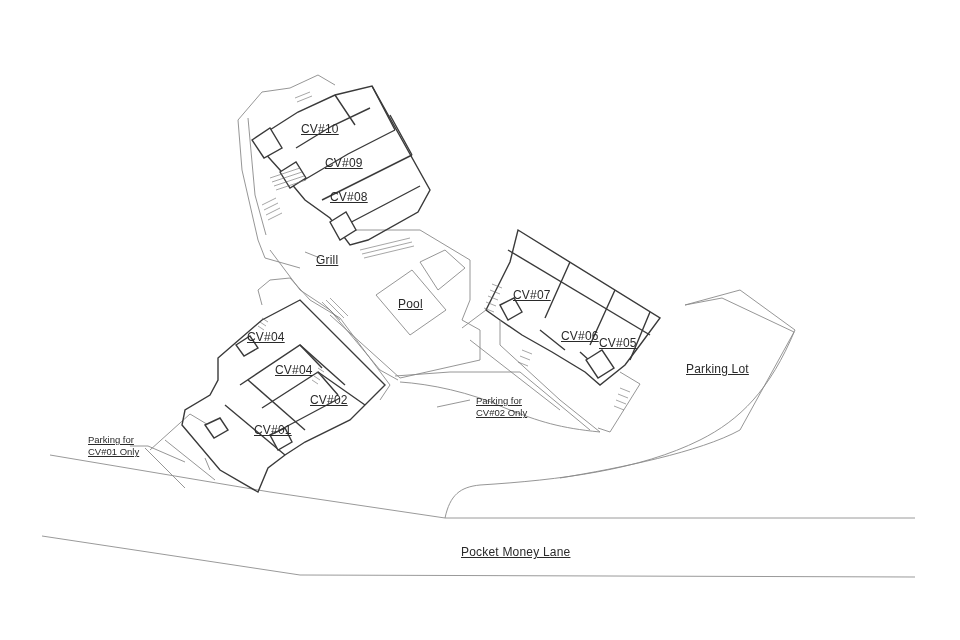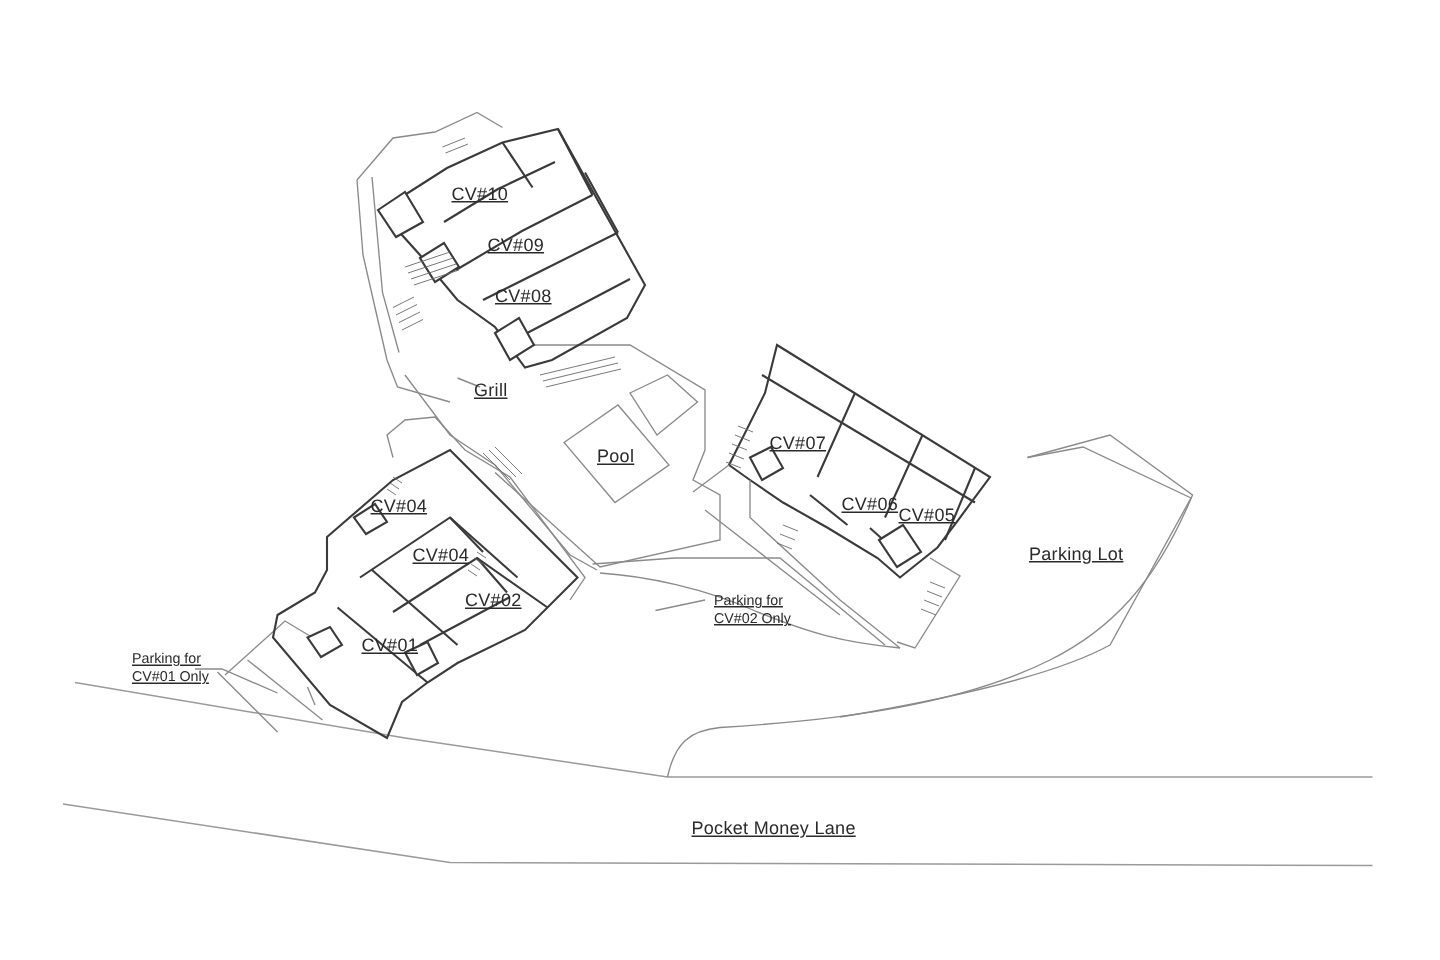--- a/index.html
+++ b/index.html
@@ -111,21 +111,21 @@
 
 <div class="lbl" style="left:301px;top:123px;">CV#10</div>
 <div class="lbl" style="left:325px;top:157px;text-align:center;">CV#09</div>
 <div class="lbl" style="left:330px;top:191px;">CV#08</div>
 <div class="lbl" style="left:513px;top:289px;">CV#07</div>
 <div class="lbl" style="left:561px;top:330px;">CV#06</div>
 <div class="lbl" style="left:599px;top:337px;">CV#05</div>
 <div class="lbl" style="left:247px;top:331px;text-align:right;">CV#04</div>
 <div class="lbl" style="left:275px;top:364px;">CV#04</div>
 <div class="lbl" style="left:310px;top:394px;text-align:right;">CV#02</div>
-<div class="lbl" style="left:241px;top:424px;">CV#01</div>
+<div class="lbl" style="left:254px;top:424px;">CV#01</div>
 
 <div class="lbl" style="left:316px;top:254px;">Grill</div>
 <div class="lbl" style="left:398px;top:298px;">Pool</div>
 <div class="lbl" style="left:686px;top:363px;">Parking Lot</div>
 
 <div class="lbl2" style="left:88px;top:434px;">
   <span>Parking for</span>
   <span>CV#01 Only</span>
 </div>
 <div class="lbl2" style="left:476px;top:395px;">

